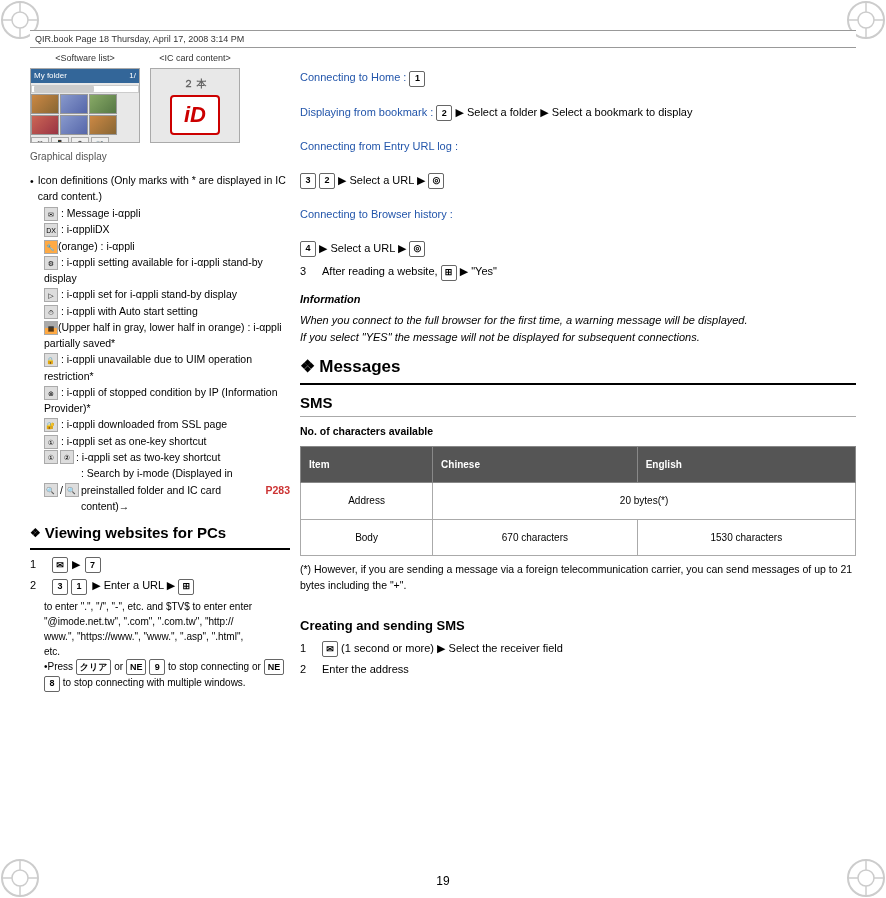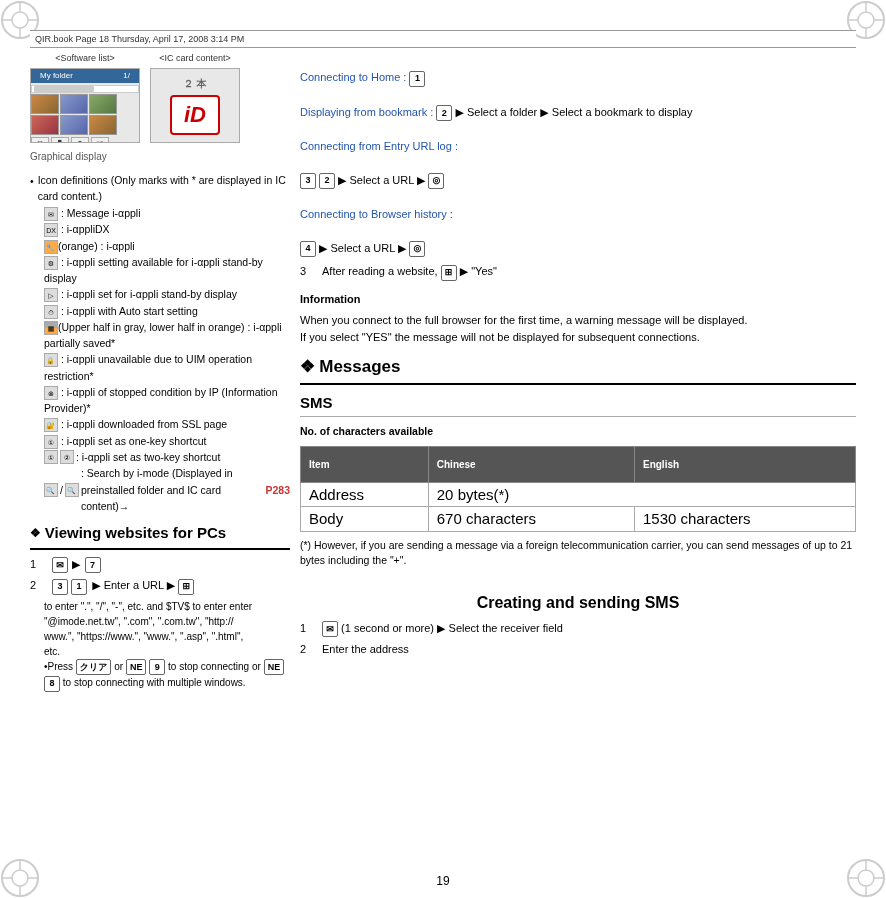--- a/index.html
+++ b/index.html
@@ -203,20 +203,21 @@
     .connecting-steps {
       display: flex;
       align-items: center;
       gap: 3px;
       flex-wrap: wrap;
     }
 
     
     .info-box {
       margin: 8px 0;
+      font-style: italic;
     }
 
     .info-title {
       font-weight: bold;
       font-size: 11px;
       margin-bottom: 4px;
     }
 
     
     .messages-section {
@@ -255,22 +256,23 @@
       color: #fff;
       padding: 10px 8px;
       text-align: left;
       border: 1px solid #888;
       font-weight: bold;
       font-size: 10px;
     }
 
     .chars-table td {
       border: 1px solid #aaa;
-      padding: 0 8px;
-      font-size: 15px;
+      padding: 10px 8px;
+      text-align: center;
+      font-size: 10px;
     }
 
     .table-label {
       font-size: 10.5px;
       font-weight: bold;
       margin-bottom: 6px;
     }
 
     .page-num {
       position: absolute;
@@ -319,21 +321,21 @@
       align-items: center;
       justify-content: center;
       font-size: 6px;
     }
 
     
     .folder-bar {
       background: #336699;
       color: #fff;
       font-size: 8px;
-      padding: 1px 9px;
+      padding: 1px 3px;
       display: flex;
       justify-content: space-between;
       margin-bottom: 2px;
       text-align: center;
     }
 
     .connecting-line {
       margin: 17px 0;
     }
   </style>
@@ -568,21 +570,21 @@
             <td>670 characters</td>
             <td>1530 characters</td>
           </tr>
         </tbody>
       </table>
 
       <div style="font-size:10.5px;line-height:1.5;margin-bottom:22px;">
         <span>(*) However, if you are sending a message via a foreign telecommunication carrier, you can send messages of up to 21 bytes including the "+".</span>
       </div>
 
-      <div style="font-weight:bold;font-size:16px;margin-bottom:4px;text-align:center;">Creating and sending SMS</div>
+      <div style="font-weight:bold;font-size:13px;margin-bottom:4px;">Creating and sending SMS</div>
 
       <div class="step-item">
         <span class="step-num">1</span>
         <span>
           <span class="key-btn">✉</span>
           <span>(1 second or more) ▶ Select the receiver field</span>
         </span>
       </div>
 
       <div class="step-item">

